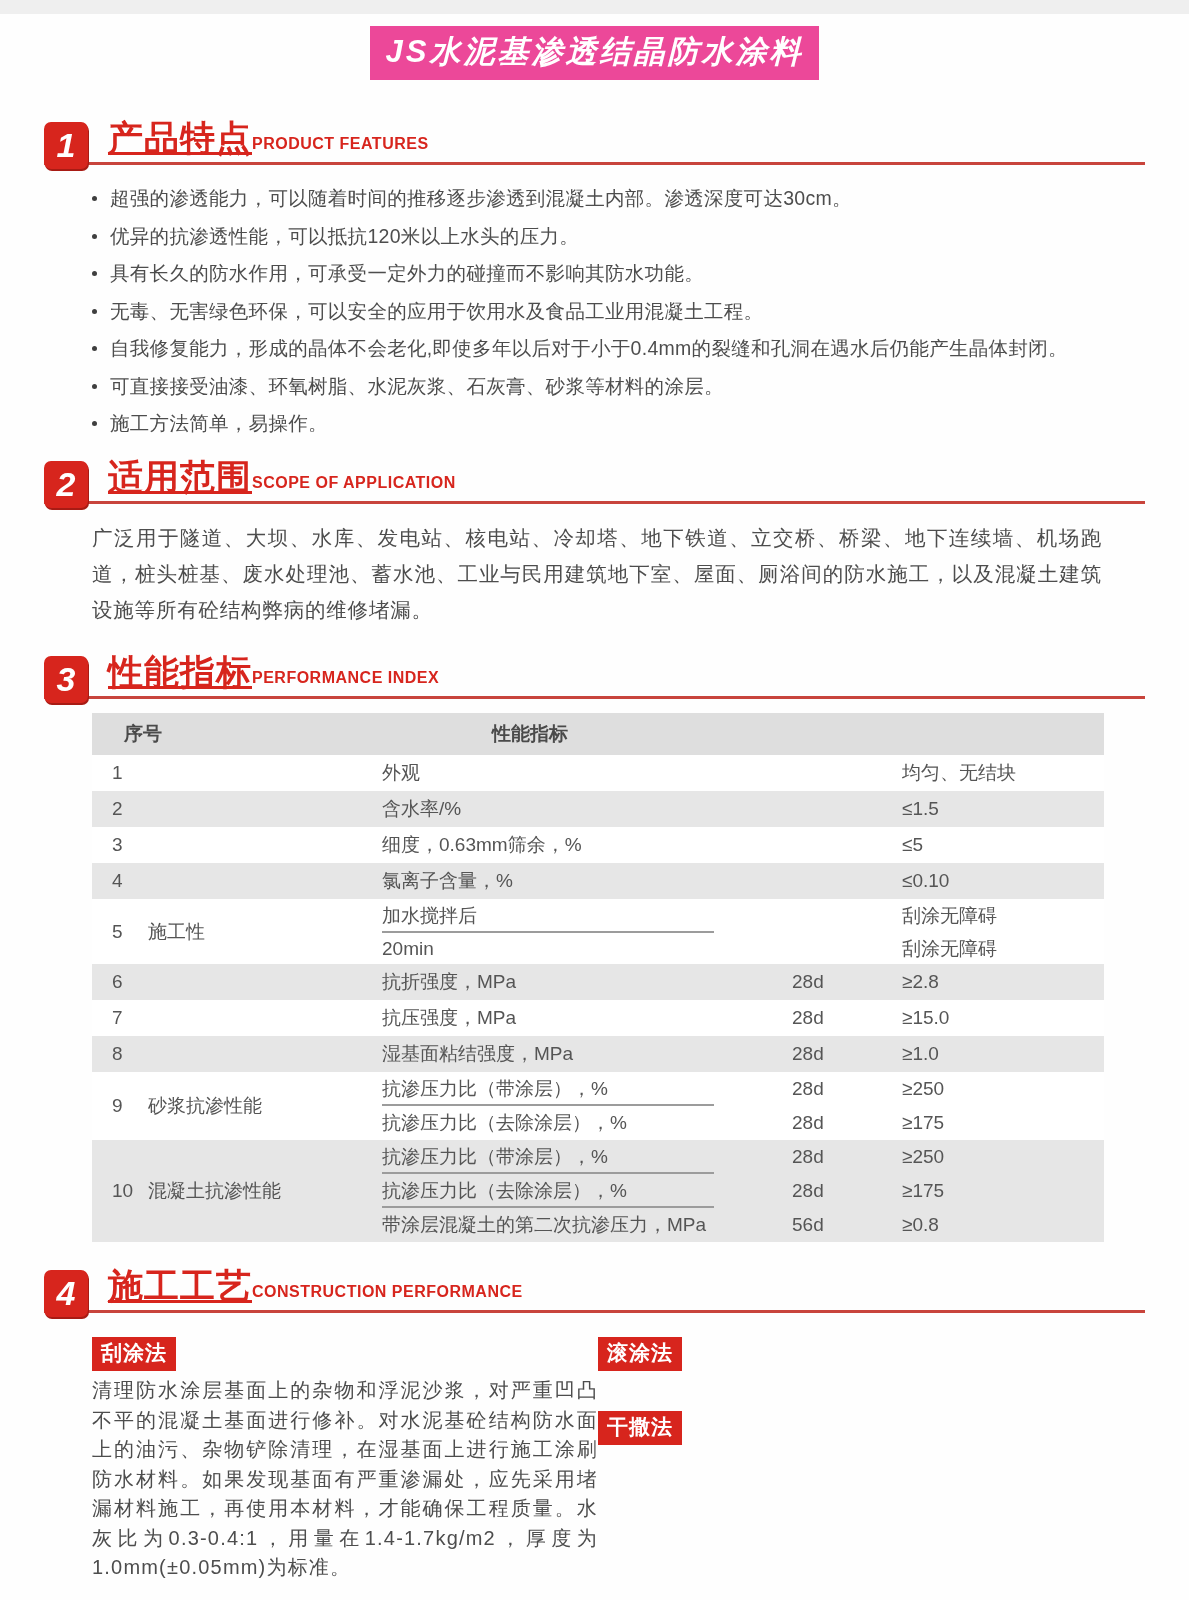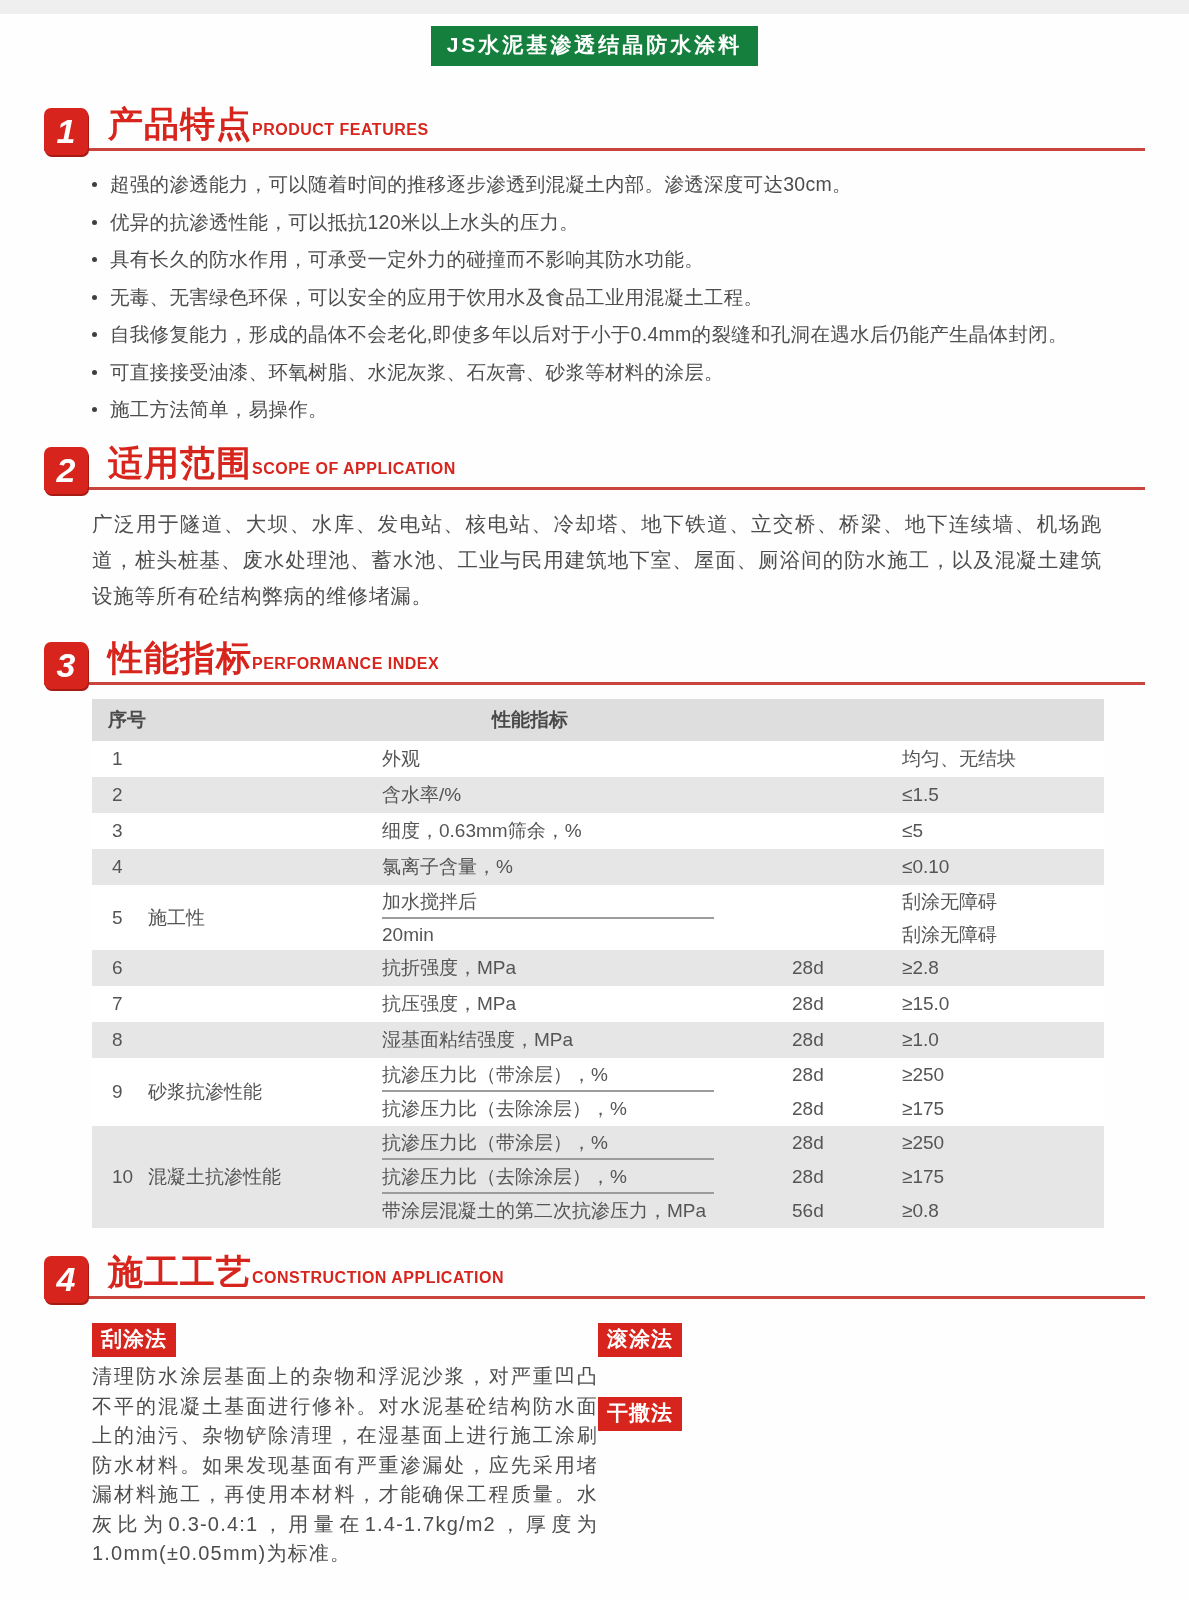--- a/index.html
+++ b/index.html
@@ -5,49 +5,50 @@
   html,body{margin:0;padding:0;}
   body{
     width:1189px;height:1600px;background:#fefefe;position:relative;
     font-family:"Liberation Sans","DejaVu Sans",sans-serif;color:#4d4d4d;
     overflow:hidden;
   }
   .top-strip{height:14px;background:#efefef;}
   
   .banner-wrap{text-align:center;padding-top:12px;}
   .banner{
-    display:inline-block;background:#15803d;color:#fff;
-    font-size:21px;font-weight:bold;letter-spacing:3px;
+    display:inline-block;background:#ec4899;color:#fff;
+    font-size:31px;font-weight:bold;letter-spacing:3px;
     padding:5px 16px 7px 16px;
+    font-style:italic;
   }
   
   .section{margin:0 44px;}
   .sec-header{
     display:flex;align-items:flex-end;
     border-bottom:3px solid #c8443c;
   }
   .badge{
     background:#d7251d;color:#fff;width:44px;height:47px;border-radius:7px;
     font-size:34px;font-style:italic;font-weight:bold;
     display:flex;align-items:center;justify-content:center;
     margin-bottom:-7px;flex:none;
     box-shadow:1px 2px 0 #a81b14;
   }
-  .sec-title{color:#d7251d;font-size:35px;font-weight:bold;line-height:1;margin-left:20px;padding-bottom:7px;letter-spacing:1px;}
+  .sec-title{color:#d7251d;font-size:35px;font-weight:bold;line-height:1;margin-left:20px;padding-bottom:7px;letter-spacing:1px;text-decoration:underline;}
   .sec-sub{color:#d7251d;font-size:16px;font-weight:bold;padding-bottom:9px;letter-spacing:.5px;}
   
   .features{list-style:none;margin:20px 0 0 48px;padding:0;}
   .feature-item{display:flex;align-items:baseline;font-size:19.5px;color:#4d4d4d;margin-bottom:10.5px;letter-spacing:.3px;}
   .dot{width:5px;height:5px;background:#3f3f3f;border-radius:50%;flex:none;margin-right:13px;transform:translateY(-4px);}
   
   .scope-par{margin:16px 0 0 48px;width:1010px;font-size:20.5px;line-height:36px;letter-spacing:.8px;text-align:justify;}
   
   .ptable{margin:14px 0 0 48px;width:1012px;font-size:19px;color:#555;}
   .t-header{display:flex;background:#dedede;height:42px;align-items:center;font-weight:bold;color:#4a4a4a;}
-  .h-no{width:290px;padding-left:16px;box-sizing:border-box;}
+  .h-no{width:290px;padding-left:32px;box-sizing:border-box;}
   .h-item{width:410px;letter-spacing:6px;}
   .h-age{width:110px;}
   .h-val{flex:1;}
   .t-row{display:flex;background:#fff;}
   .t-row.shaded{background:#e6e6e6;}
   .c-no{width:56px;padding-left:20px;box-sizing:border-box;display:flex;align-items:center;}
   .c-cat{width:234px;display:flex;align-items:center;}
   .items{flex:1;display:flex;flex-direction:column;justify-content:center;}
   .sub{display:flex;min-height:36px;align-items:center;}
   .multi .sub{min-height:31px;}
@@ -266,21 +267,21 @@
           </div>
         </div>
       </div>
   </div>
 </div>
 
 <div class="section mt4">
   <div class="sec-header">
     <div class="badge">4</div>
     <div class="sec-title">施工工艺</div>
-    <div class="sec-sub">CONSTRUCTION APPLICATION</div>
+    <div class="sec-sub">CONSTRUCTION PERFORMANCE</div>
   </div>
   <div class="cols">
     <div class="col">
       <span class="method-badge">刮涂法</span>
       <div class="method-par">清理防水涂层基面上的杂物和浮泥沙浆，对严重凹凸不平的混凝土基面进行修补。对水泥基砼结构防水面上的油污、杂物铲除清理，在湿基面上进行施工涂刷防水材料。如果发现基面有严重渗漏处，应先采用堵漏材料施工，再使用本材料，才能确保工程质量。水灰比为0.3-0.4:1，用量在1.4-1.7kg/m2，厚度为1.0mm(±0.05mm)为标准。</div>
     </div>
     <div class="col">
       <span class="method-badge">滚涂法</span>
       <div class="gap-badge">
         <span class="method-badge">干撒法</span>

